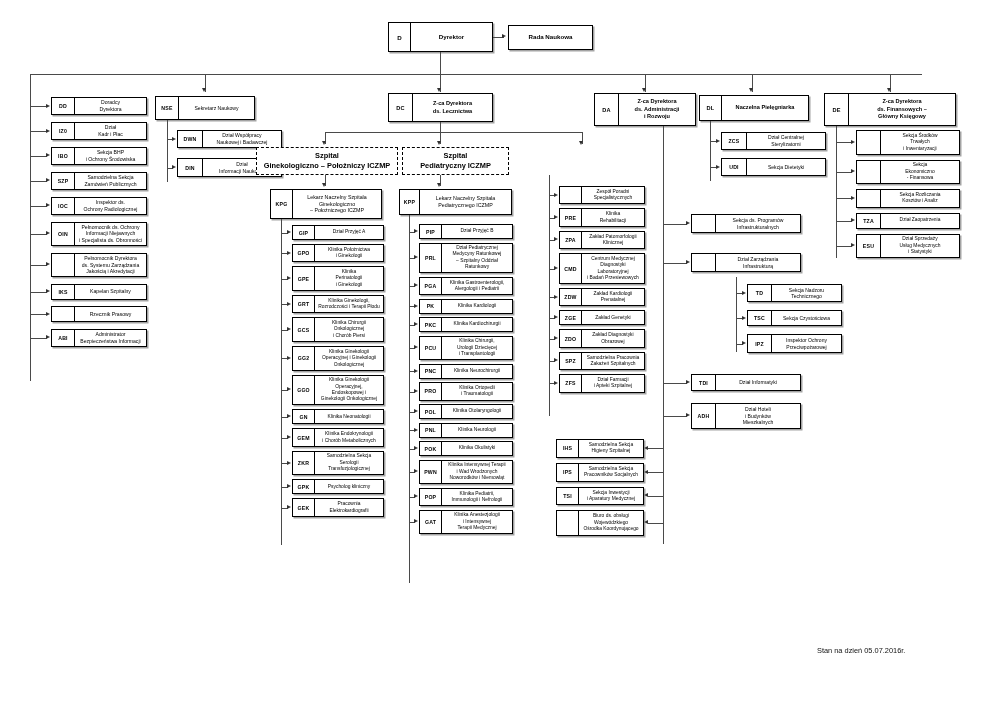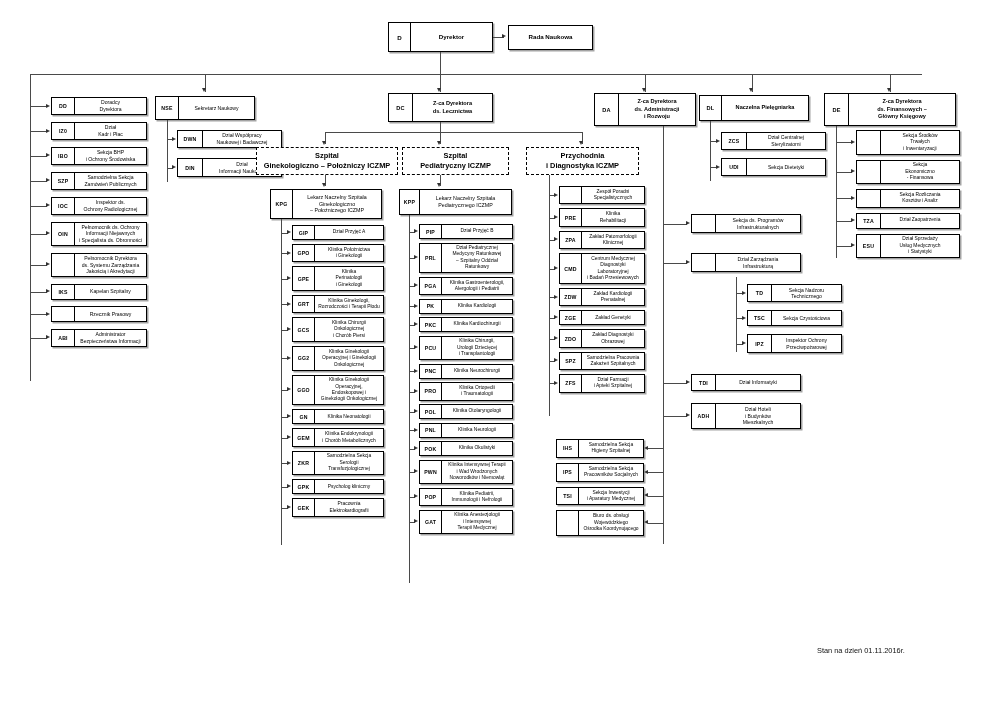--- a/index.html
+++ b/index.html
@@ -259,22 +259,20 @@
   <div class="grp" style="left:256px; top:147px; width:142px; height:28px;">Szpital
 Ginekologiczno – Położniczy ICZMP</div>
 
   <div class="ln v" style="left:440px; top:132px; height:12px;"></div>
   <div class="arw d" style="left:437.4px; top:141px;"></div>
   <div class="grp" style="left:402px; top:147px; width:107px; height:28px;">Szpital
 Pediatryczny ICZMP</div>
 
   <div class="ln v" style="left:582px; top:132px; height:12px;"></div>
   <div class="arw d" style="left:579.4px; top:141px;"></div>
-  <div class="grp" style="left:526px; top:147px; width:113px; height:28px;">Przychodnia
-i Diagnostyka ICZMP</div>
 
   <div class="ln v" style="left:325px; top:175px; height:11px;"></div>
   <div class="arw d" style="left:322.4px; top:183px;"></div>
   <div class="box chief" style="left:270px; top:189px; width:112px; height:30px;">
     <div class="code" style="width:22px;">KPG</div>
     <div class="lbl">Lekarz Naczelny Szpitala
 Ginekologiczno
 – Położniczego ICZMP</div>
   </div>
   <div class="ln v" style="left:281px; top:219px; height:326px;"></div>
@@ -682,15 +680,15 @@
       <div class="ln h" style="left: 836px; top: 245.9px; width: 16px;"></div>
       <div class="arw r" style="left: 851.4px; top: 243.3px;"></div>
       <div class="box" style="left: 856px; top: 233.6px; width: 104px; height: 24.6px;">
         <div class="code" style="width: 24px;">ESU</div>
         <div class="lbl" style="font-size: 4.9px;">Dział Sprzedaży
 Usług Medycznych
 i Statystyki</div>
       </div>
     </div>
 
-  <div class="footnote" style="left:817px; top:646px;">Stan na dzień 01.11.2016r.</div>
+  <div class="footnote" style="left:817px; top:646px;">Stan na dzień 05.07.2016r.</div>
 
 </div>
 
 </body></html>

